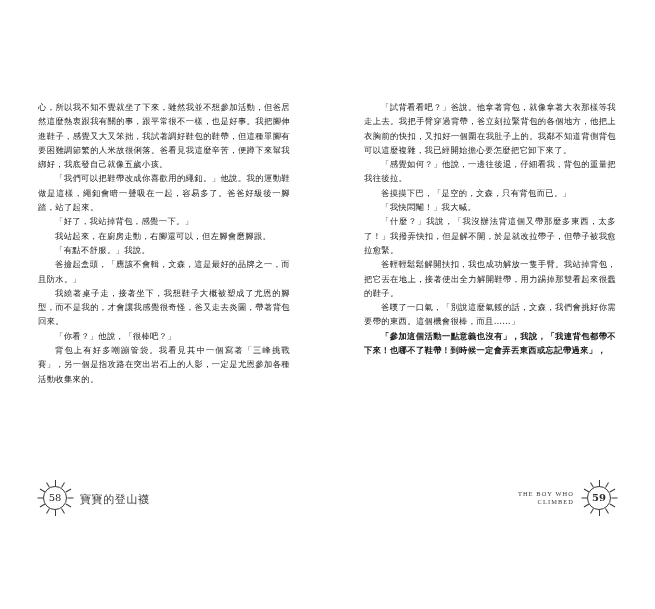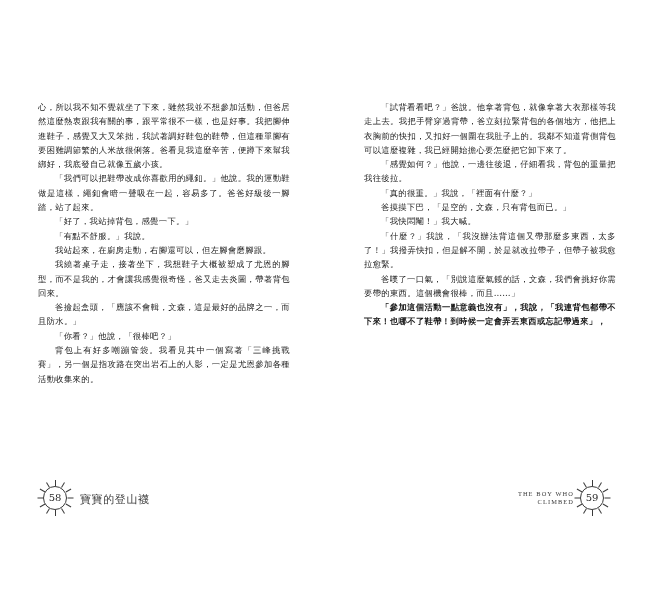--- a/index.html
+++ b/index.html
@@ -63,21 +63,21 @@
   .page-left .footer { left: 38px; width: 252px; }
   .page-right .footer { left: 36px; width: 252px; }
 
   .sunburst {
     position: absolute;
     width: 34px;
     height: 34px;
     top: 0;
   }
   .page-left .sunburst { left: 0; }
-  .page-right .sunburst { right: 7px; }
+  .page-right .sunburst { right: 0; font-weight: bold; }
 
   .sunburst .disc {
     position: absolute;
     left: 5px;
     top: 5px;
     width: 24px;
     height: 24px;
     border: 1px solid #3a3a3a;
     border-radius: 50%;
     box-sizing: border-box;
@@ -128,24 +128,24 @@
 </head>
 <body>
 
 <div class="spread">
 
   <div class="page page-left">
     <div class="textblock">
       <p class="para noindent">心，所以我不知不覺就坐了下來，雖然我並不想參加活動，但爸居然這麼熱衷跟我有關的事，跟平常很不一樣，也是好事。我把腳伸進鞋子，感覺又大又笨拙，我試著調好鞋包的鞋帶，但這種單腳有要困難調節繁的人米故很俐落。爸看見我這麼辛苦，便蹲下來幫我綁好，我底發自己就像五歲小孩。</p>
       <p class="para">「我們可以把鞋帶改成你喜歡用的繩釦。」他說。我的運動鞋做是這樣，繩釦會暗一聲吸在一起，容易多了。爸爸好級後一腳踏，站了起來。</p>
       <p class="para">「好了，我站掉背包，感覺一下。」</p>
+      <p class="para">我站起來，在廚房走動，右腳還可以，但左腳會磨腳跟。</p>
       <p class="para">「有點不舒服。」我說。</p>
-      <p class="para">我站起來，在廚房走動，右腳還可以，但左腳會磨腳跟。</p>
+      <p class="para">爸撿起盒頭，「應該不會輯，文森，這是最好的品牌之一，而且防水。」</p>
       <p class="para">我繞著桌子走，接著坐下，我想鞋子大概被塑成了尤恩的腳型，而不是我的，才會讓我感覺很奇怪，爸又走去炎圖，帶著背包回來。</p>
-      <p class="para">爸撿起盒頭，「應該不會輯，文森，這是最好的品牌之一，而且防水。」</p>
       <p class="para">「你看？」他說，「很棒吧？」</p>
       <p class="para">背包上有好多嘲蹦管袋。我看見其中一個寫著「三峰挑戰賽」，另一個是指攻路在突出岩石上的人影，一定是尤恩參加各種活動收集來的。</p>
     </div>
 
     <div class="footer">
       <div class="sunburst">
         <span class="ray" style="transform:rotate(0deg)"></span>
         <span class="ray" style="transform:rotate(30deg)"></span>
         <span class="ray" style="transform:rotate(60deg)"></span>
         <span class="ray" style="transform:rotate(90deg)"></span>
@@ -161,24 +161,24 @@
         <div class="pagenum">58</div>
       </div>
       <div class="footer-label">寶寶的登山襪</div>
     </div>
   </div>
 
   <div class="page page-right">
     <div class="textblock">
       <p class="para">「試背看看吧？」爸說。他拿著背包，就像拿著大衣那樣等我走上去。我把手臂穿過背帶，爸立刻拉緊背包的各個地方，他把上衣胸前的快扣，又扣好一個圍在我肚子上的。我鄰不知道背側背包可以這麼複雜，我已經開始擔心要怎麼把它卸下來了。</p>
       <p class="para">「感覺如何？」他說，一邊往後退，仔細看我，背包的重量把我往後拉。</p>
-      <p class="para">「真的很重。」我說，「裡面有什麼？」</p>
       <p class="para">爸摸摸下巴，「是空的，文森，只有背包而已。」</p>
       <p class="para">「我快悶閹！」我大喊。</p>
       <p class="para">「什麼？」我說，「我沒辦法背這個又帶那麼多東西，太多了！」我撥弄快扣，但是解不開，於是就改拉帶子，但帶子被我愈拉愈緊。</p>
+      <p class="para">爸輕輕鬆鬆解開扶扣，我也成功解放一隻手臂。我站掉背包，把它丟在地上，接著使出全力解開鞋帶，用力踢掉那雙看起來很蠢的鞋子。</p>
       <p class="para">爸嘆了一口氣，「別說這麼氣餒的話，文森，我們會挑好你需要帶的東西。這個機會很棒，而且……」</p>
       <p class="para bold">「參加這個活動一點意義也沒有」，我說，「我連背包都帶不下來！也哪不了鞋帶！到時候一定會弄丟東西或忘記帶過來」，</p>
     </div>
 
     <div class="footer">
       <div class="sunburst">
         <span class="ray" style="transform:rotate(0deg)"></span>
         <span class="ray" style="transform:rotate(30deg)"></span>
         <span class="ray" style="transform:rotate(60deg)"></span>
         <span class="ray" style="transform:rotate(90deg)"></span>

